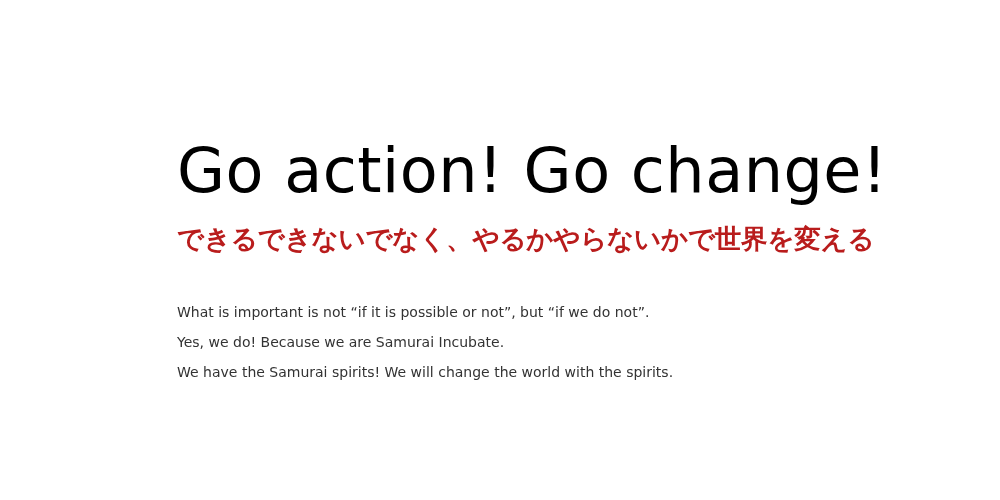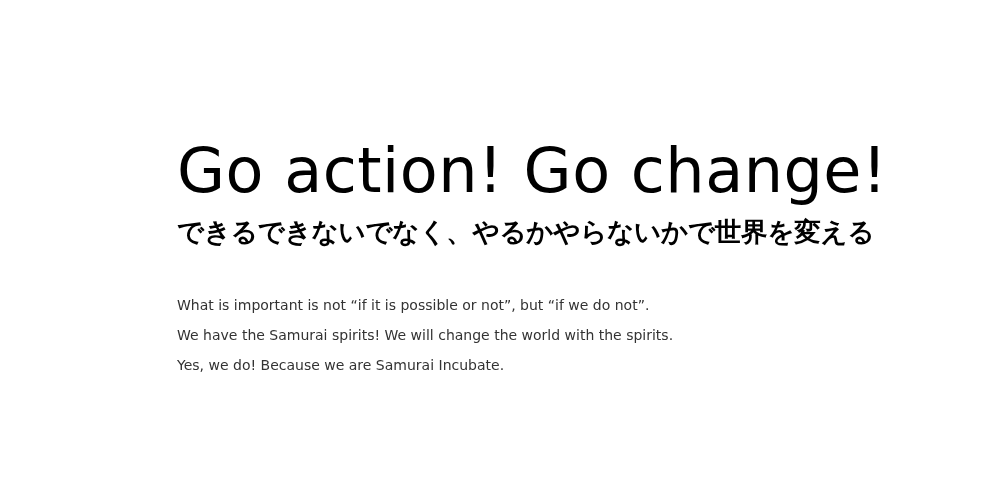--- a/index.html
+++ b/index.html
@@ -38,24 +38,24 @@
     letter-spacing: 0.5px;
     white-space: nowrap;
     margin: 0;
     padding: 0;
   }
 
   .subtitle {
     font-family: "DejaVu Sans", sans-serif;
     font-size: 26.5px;
     font-weight: 600;
-    color: #000000;
+    color: #b91c1c;
     line-height: 1.2;
     white-space: nowrap;
-    margin: 14px 0 0 0;
+    margin: 21px 0 0 0;
     padding: 0;
     letter-spacing: -0.2px;
   }
 
   .body-block {
     margin-top: 42px;
   }
 
   .body-line {
     font-family: "DejaVu Sans", sans-serif;
@@ -73,18 +73,18 @@
 
 <div class="slide">
   <div class="content">
 
     <h1 class="headline">Go action! Go change!</h1>
 
     <h2 class="subtitle">できるできないでなく、やるかやらないかで世界を変える</h2>
 
     <div class="body-block">
       <p class="body-line">What is important is not “if it is possible or not”, but “if we do not”.</p>
+      <p class="body-line">Yes, we do! Because we are Samurai Incubate.</p>
       <p class="body-line">We have the Samurai spirits! We will change the world with the spirits.</p>
-      <p class="body-line">Yes, we do! Because we are Samurai Incubate.</p>
     </div>
 
   </div>
 </div>
 
 </body></html>

